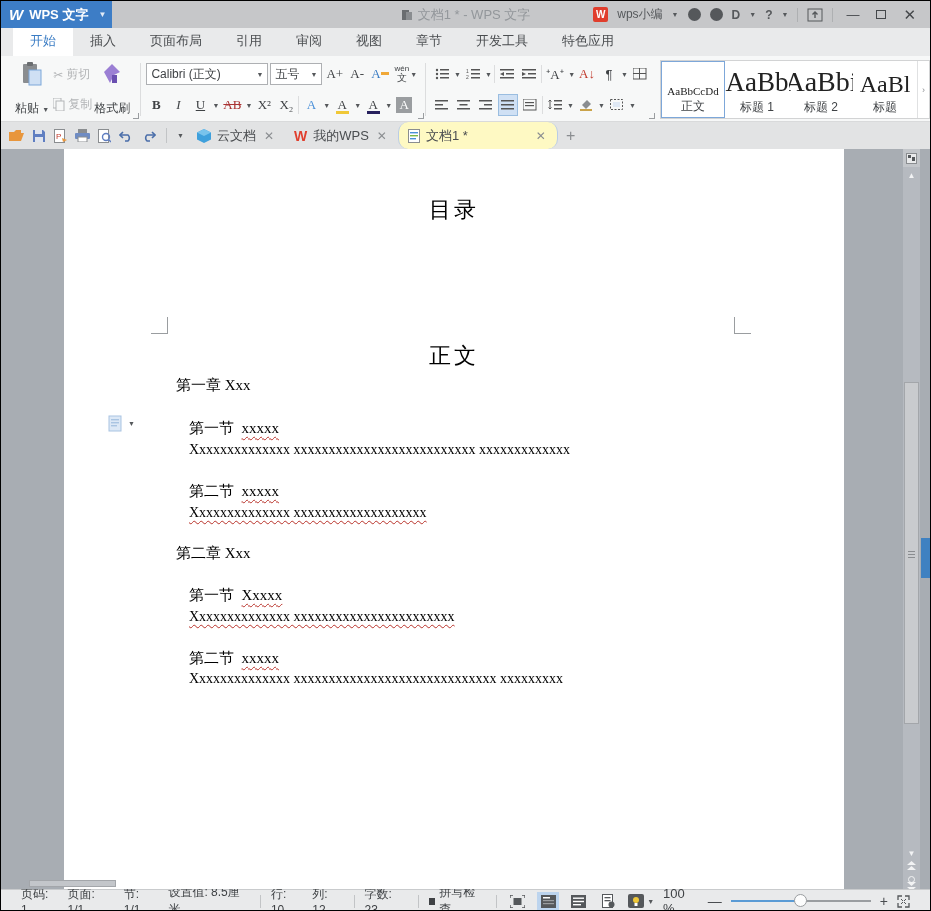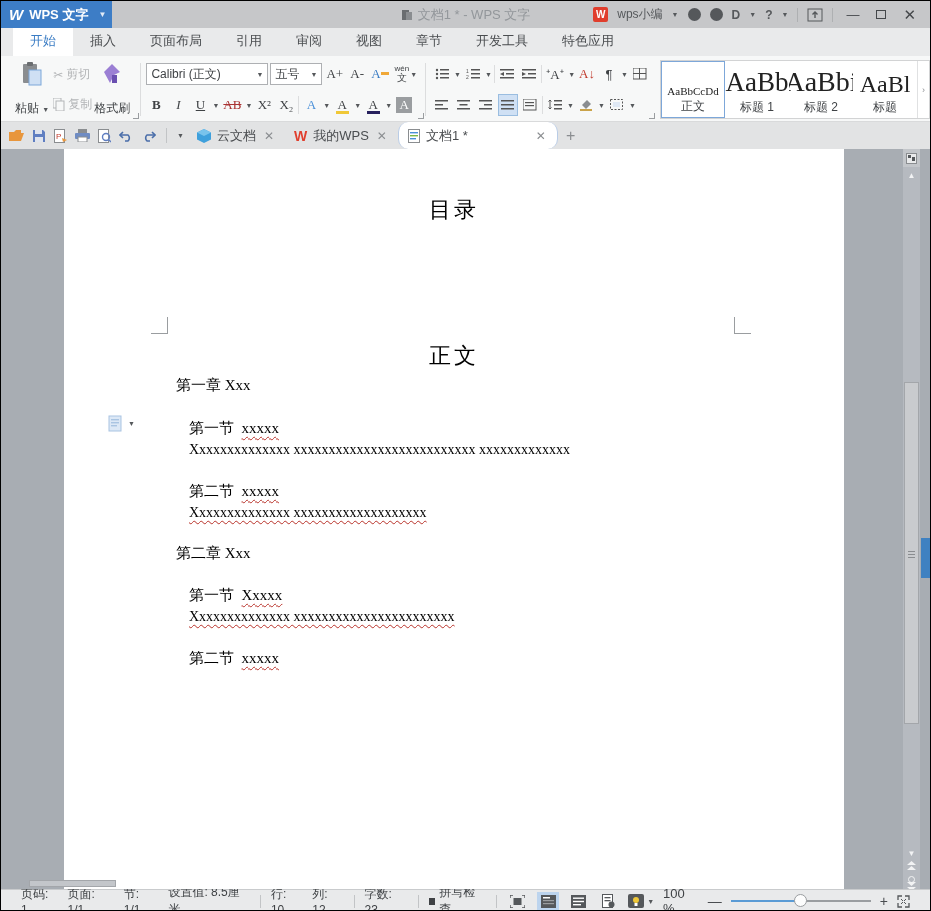--- a/index.html
+++ b/index.html
@@ -68,21 +68,21 @@
   .gal-strip { width:12px; border-left:1px solid #e0e1e2; display:flex; align-items:center; justify-content:center; color:#8a8d90; font-size:9px; }
 
   
   .tabbar { height:27px; background:#e2e3e4; display:flex; align-items:center; padding-left:4px; position:relative; }
   .qat { display:flex; align-items:center; gap:7px; padding:0 4px; }
   .qat .ico { width:15px; height:15px; display:flex; align-items:center; justify-content:center; }
   .undo-redo { font-size:14px; color:#4a90d9; line-height:1; }
   .qsep { width:1px; height:15px; background:#c2c4c6; margin:0 3px; }
   .doc-tab { height:27px; display:flex; align-items:center; gap:6px; padding:0 9px; font-size:13px; color:#4a4d50; }
   .doc-tab .x { color:#8a8d90; font-size:12px; padding:0 2px; }
-  .doc-tab.active { background:#ffffff; border-left:1px solid #b9cce6; border-right:1px solid #b9cce6; width:160px;border-radius:10px; }
+  .doc-tab.active { background:#fef9c3; border-left:1px solid #b9cce6; border-right:1px solid #b9cce6; width:160px;border-radius:10px; }
   .doc-tab.active .x { margin-left:auto; }
   .plus { font-size:16px; color:#8a8d90; padding:0 8px; }
   .tabbar-right { margin-left:auto; display:flex; align-items:center; gap:8px; padding-right:6px; }
   .search-box { display:flex; align-items:center; gap:5px; color:#9a9da0; font-size:13px; white-space:nowrap; }
 
   
   .canvas { position:relative; height:740px; background:#a8adb3; overflow:hidden; }
   .page { position:absolute; left:63px; top:0; width:780px; height:740px; background:#fff; }
   .cropmark { position:absolute; width:17px; height:17px; }
   .cm-tl { left:150px; top:168px; border-right:1px solid #9a9da0; border-bottom:1px solid #9a9da0; }
@@ -499,20 +499,21 @@
 
   <div class="docline secline" style="left:188px;top:333px"><span>第二节</span>&nbsp; <span class="sq">xxxxx</span></div>
   <div class="docline bodyline sq" style="left:188px;top:356px">Xxxxxxxxxxxxxx xxxxxxxxxxxxxxxxxxx</div>
 
   <div class="docline chapter" style="left:175px;top:395px">第二章  Xxx</div>
 
   <div class="docline secline" style="left:188px;top:437px"><span>第一节</span>&nbsp; <span class="sq">Xxxxx</span></div>
   <div class="docline bodyline sq" style="left:188px;top:460px">Xxxxxxxxxxxxxx xxxxxxxxxxxxxxxxxxxxxxx</div>
 
   <div class="docline secline" style="left:188px;top:500px"><span>第二节</span>&nbsp; <span class="sq">xxxxx</span></div>
+  <div class="docline bodyline" style="left:188px;top:522px">Xxxxxxxxxxxxxx xxxxxxxxxxxxxxxxxxxxxxxxxxxxx xxxxxxxxx</div>
 
   <div class="vscroll">
     <div class="vs-topico">
         <svg width="11" height="11">
           <rect x="0.5" y="0.5" width="10" height="10" fill="#e9eaeb" stroke="#8a8d90"></rect>
           <rect x="2" y="2" width="3" height="3" fill="#55585b"></rect>
           <rect x="6" y="4" width="3" height="4" fill="#55585b"></rect>
         </svg>
       </div>
     <div class="vs-arrow">▲</div>

